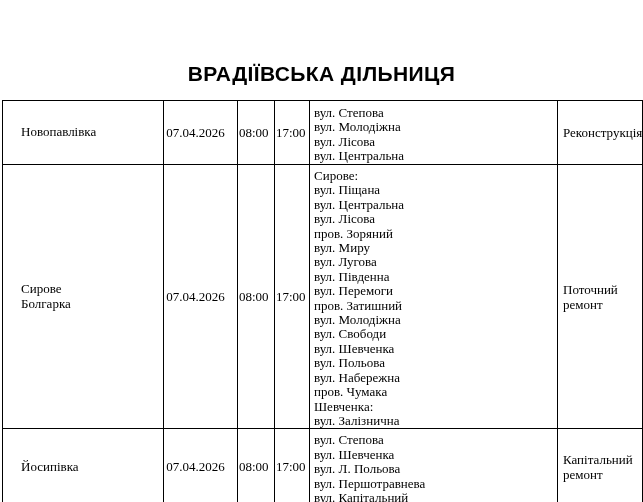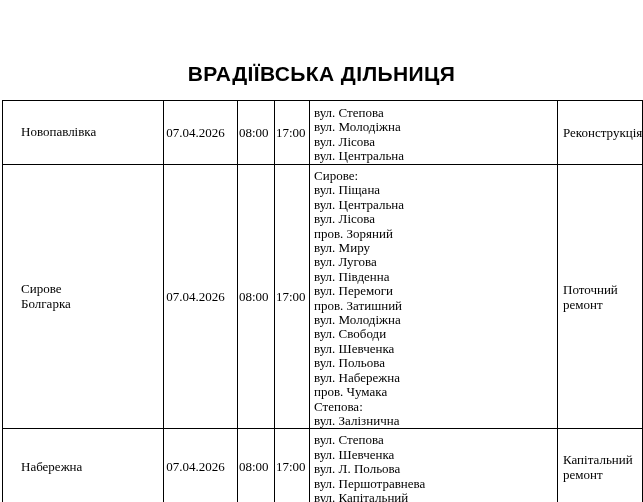--- a/index.html
+++ b/index.html
@@ -102,30 +102,30 @@
             <div class="line">вул. Лугова</div>
             <div class="line">вул. Південна</div>
             <div class="line">вул. Перемоги</div>
             <div class="line">пров. Затишний</div>
             <div class="line">вул. Молодіжна</div>
             <div class="line">вул. Свободи</div>
             <div class="line">вул. Шевченка</div>
             <div class="line">вул. Польова</div>
             <div class="line">вул. Набережна</div>
             <div class="line">пров. Чумака</div>
-            <div class="line bold">Степова:</div>
+            <div class="line bold">Шевченка:</div>
             <div class="line">вул. Залізнична</div>
           </td>
         <td class="col-work">
           <div class="work-label">Поточний ремонт</div>
         </td>
       </tr>
       <tr class="r3">
         <td class="col-settlement">
-            <div class="line">Набережна</div>
+            <div class="line">Йосипівка</div>
           </td>
         <td class="col-date">07.04.2026</td>
         <td class="col-start">08:00</td>
         <td class="col-end">17:00</td>
         <td class="col-streets">
             <div class="line">вул. Степова</div>
             <div class="line">вул. Шевченка</div>
             <div class="line">вул. Л. Польова</div>
             <div class="line">вул. Першотравнева</div>
             <div class="line">вул. Капітальний</div>

